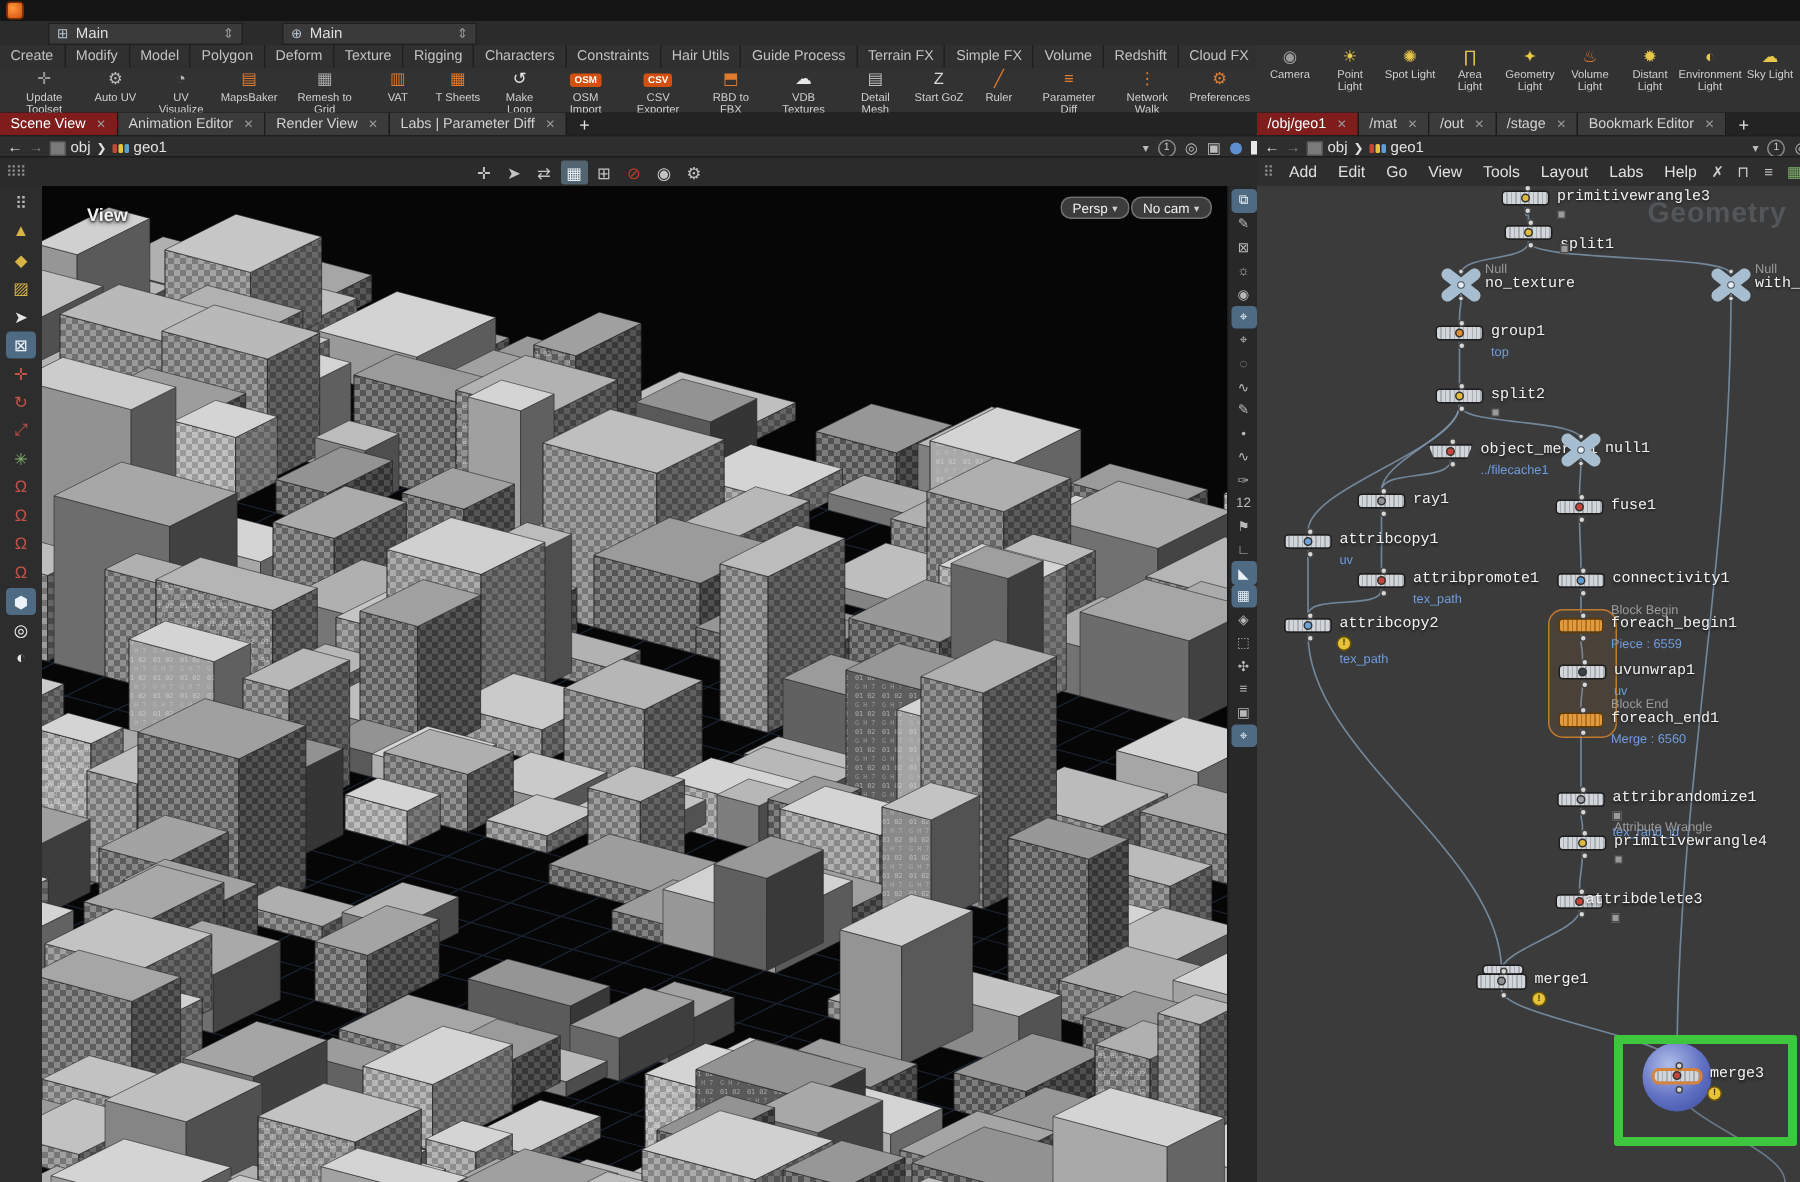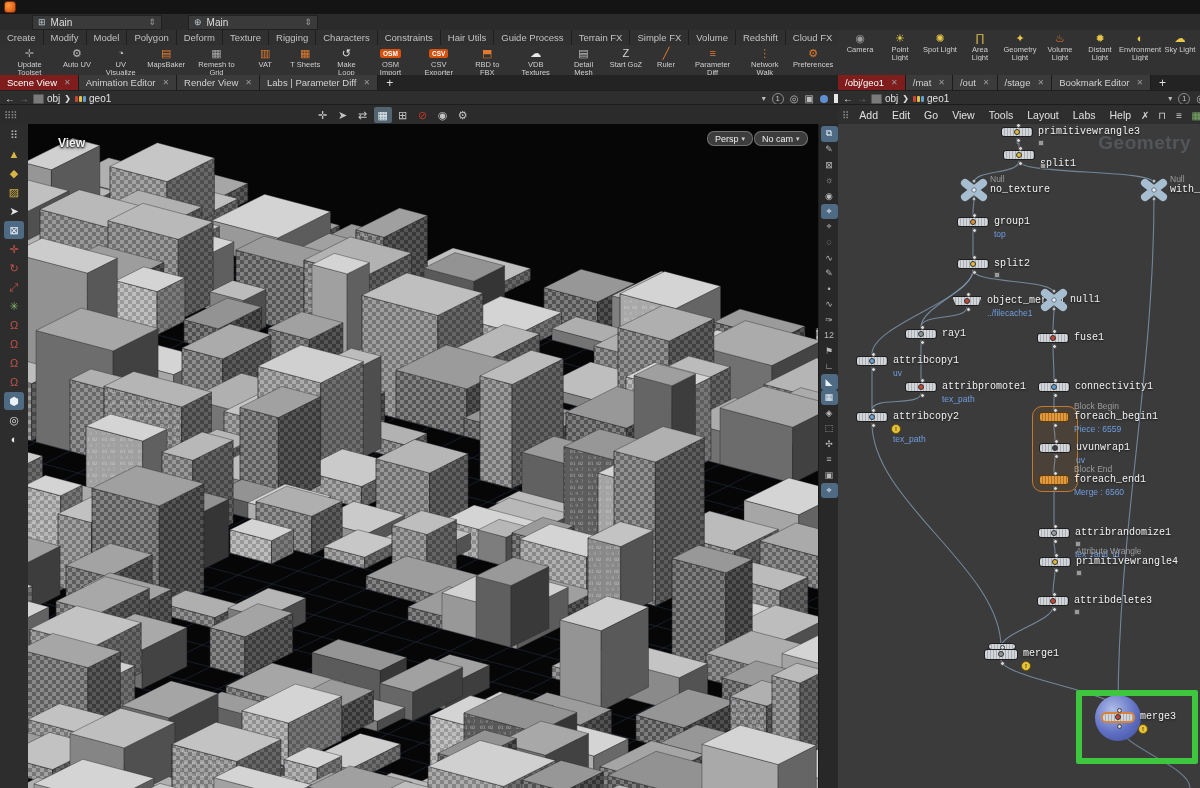--- a/index.html
+++ b/index.html
@@ -1839,21 +1839,21 @@
             <span class="pdot" style="left: 215.5px; top: 444px;"></span>
             <span class="ntop" style="left: 238px; top: 422px;">Attribute Wrangle</span>
             <span class="nlabel" style="left: 238px; top: 432px;">primitivewrangle4</span>
             <span class="nflag" style="left: 238px; top: 446px;"></span>
           </div>
           <div style="position: absolute; left: 0px; top: 0px;">
             <div class="node" style="left: 199px; top: 472px; width: 32px; height: 10px;"></div>
             <span class="ndot" style="left: 212px; top: 474px; background: rgb(198, 68, 56);"></span>
             <span class="pdot" style="left: 213.5px; top: 468px;"></span>
             <span class="pdot" style="left: 213.5px; top: 483px;"></span>
-            <span class="nlabel" style="left: 236px; top: 471px; text-align: center;">attribdelete3</span>
+            <span class="nlabel" style="left: 219px; top: 471px; text-align: center;">attribdelete3</span>
             <span class="nflag" style="left: 236px; top: 485px;"></span>
           </div>
           <div style="position: absolute; left: 0px; top: 0px;">
             <div class="merge-stack" style="left: 150px; top: 519px; width: 26px; height: 5px;"></div>
             <div class="node" style="left: 146px; top: 524.5px; width: 34px; height: 11px;"></div>
             <span class="ndot" style="left: 160px; top: 527px; background: rgb(141, 146, 150);"></span>
             <span class="pdot" style="left: 161.5px; top: 520.5px;"></span>
             <span class="pdot" style="left: 161.5px; top: 536.5px;"></span>
             <span class="nlabel" style="left: 185px; top: 524px;">merge1</span>
             <span class="nbadge" style="left: 183px; top: 537px;">!</span>

